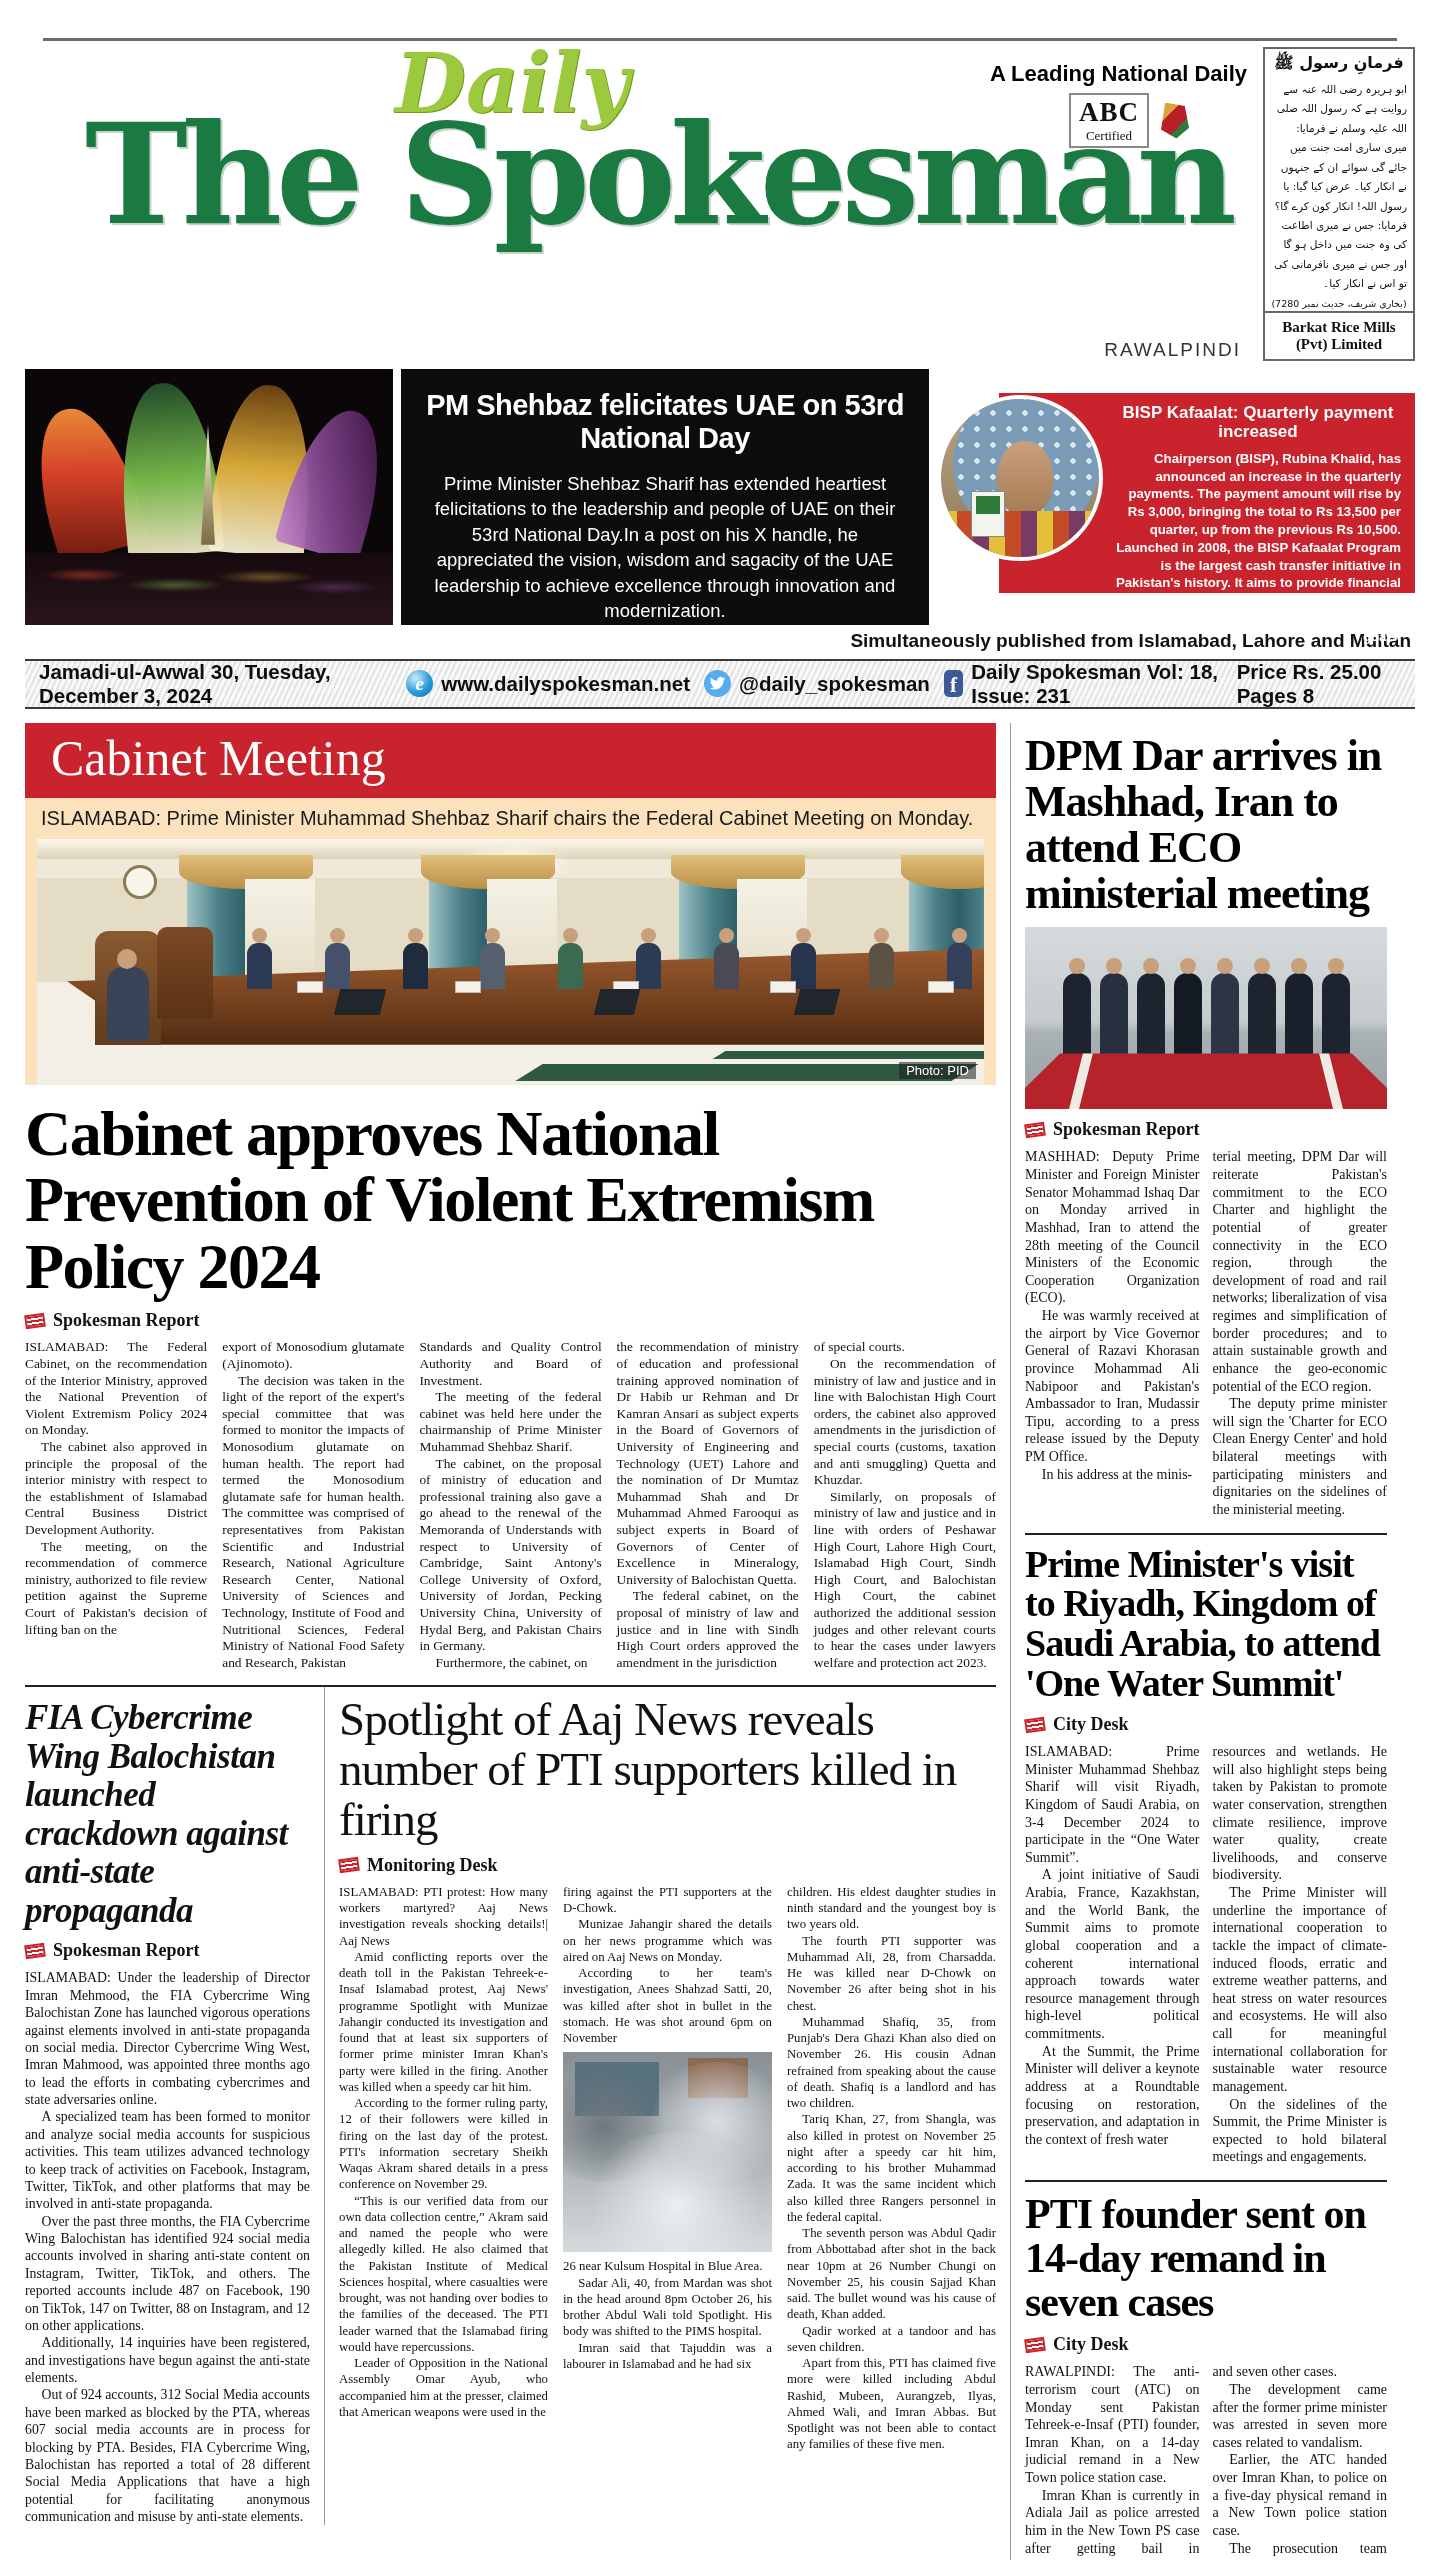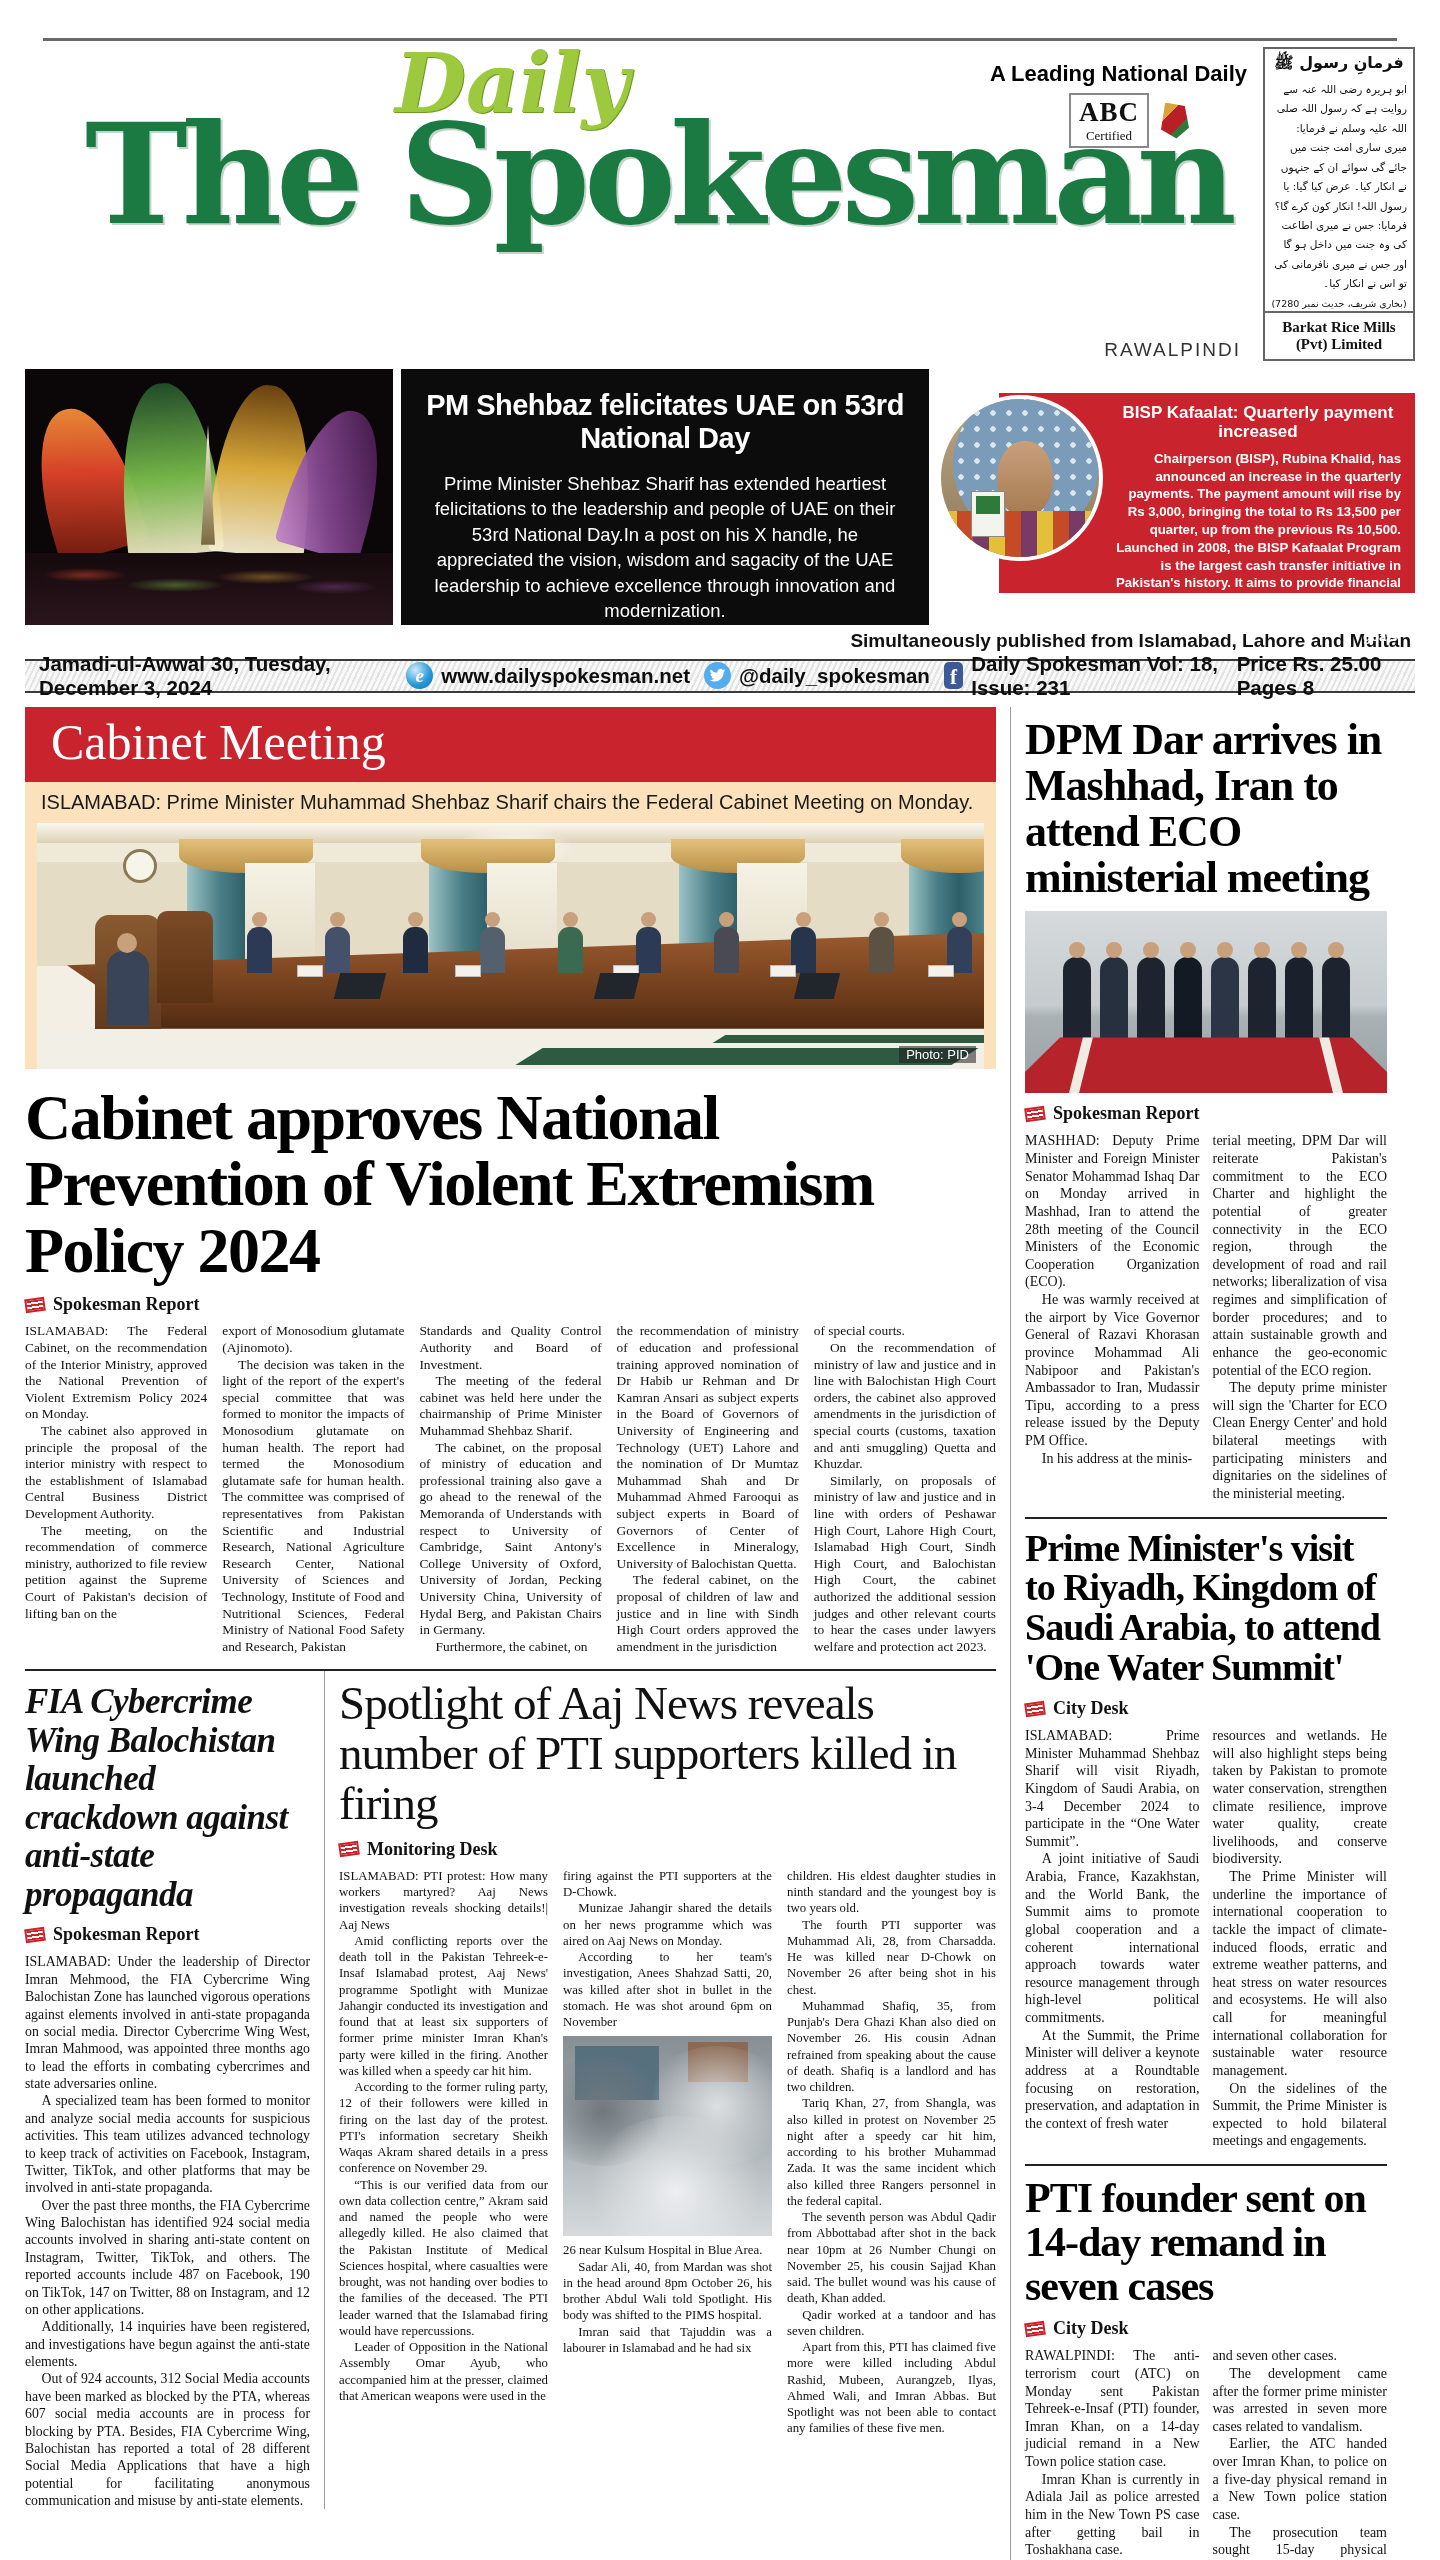--- a/index.html
+++ b/index.html
@@ -56,21 +56,21 @@
   .bisp-circle { position:absolute; left:0; top:26px; width:166px; height:166px; border-radius:50%; overflow:hidden; background:linear-gradient(#bba583,#8d7a5c); border:4px solid #fff; z-index:2; }
   .scarf { position:absolute; top:-10px; left:12px; width:146px; height:150px; border-radius:50%; background:radial-gradient(circle at 8px 8px, #d8e6ee 2.5px, transparent 3px) #7a9cb8; background-size:16px 16px; }
   .face { position:absolute; top:42px; left:56px; width:56px; height:76px; border-radius:48%; background:linear-gradient(#c9a07c,#a37a50); }
   .dress { position:absolute; bottom:0; left:0; width:100%; height:46px; background:repeating-linear-gradient(90deg,#e4bf3a 0 16px,#c44a28 16px 32px,#7a3a66 32px 48px); }
   .bisp-card { position:absolute; bottom:20px; left:30px; width:34px; height:46px; background:#f4f4ef; border:1px solid #888; }
   .bisp-card::before { content:""; position:absolute; inset:4px 4px 22px 4px; background:#2e7a3a; }
 
   .published-line { text-align:right; font-family:"Liberation Sans", sans-serif; font-weight:600; font-size:19px; padding:5px 4px 3px 0; color:#111; }
 
   
-  .date-bar { height:34px; border-top:2px solid #3a3a3a; border-bottom:2px solid #3a3a3a; background:repeating-linear-gradient(115deg,#e3e3e3 0 2px,#f9f9f9 2px 5px); display:flex; align-items:center; gap:14px; padding:0 14px; font-family:"Liberation Sans", sans-serif; font-weight:bold; font-size:20.5px; color:#0d0d0d; margin-top:4px; }
+  .date-bar { height:50px; border-top:2px solid #3a3a3a; border-bottom:2px solid #3a3a3a; background:repeating-linear-gradient(115deg,#e3e3e3 0 2px,#f9f9f9 2px 5px); display:flex; align-items:center; gap:14px; padding:0 14px; font-family:"Liberation Sans", sans-serif; font-weight:bold; font-size:20.5px; color:#0d0d0d; margin-top:4px; }
   .db-spacer { flex:1; }
   .db-group { display:flex; align-items:center; gap:8px; }
   .globe-icon { width:27px; height:27px; border-radius:50%; background:radial-gradient(circle at 35% 30%, #cfeaff, #2b9bd8 55%, #0a6cb4); color:#fff; font:bold italic 19px "Liberation Serif", serif; display:flex; align-items:center; justify-content:center; }
   .twitter-icon { width:27px; height:27px; border-radius:50%; background:#55acee; display:flex; align-items:center; justify-content:center; }
   .twitter-icon svg { width:17px; height:17px; fill:#fff; }
   .facebook-icon { width:27px; height:27px; border-radius:5px; background:#3d5a96; color:#fff; font:bold 21px "Liberation Serif", serif; display:flex; align-items:flex-end; justify-content:center; line-height:1; padding-bottom:1px; }
 
   
   .content { display:flex; margin-top:14px; }
   .left-zone { width:986px; padding-right:14px; border-right:1px solid #9a9a9a; }
@@ -306,21 +306,21 @@
             <p>The decision was taken in the light of the report of the expert's special committee that was formed to monitor the impacts of Monosodium glutamate on human health. The report had termed the Monosodium glutamate safe for human health. The committee was comprised of representatives from Pakistan Scientific and Industrial Research, National Agriculture Research Center, National University of Sciences and Technology, Institute of Food and Nutritional Sciences, Federal Ministry of National Food Safety and Research, Pakistan</p>
           </div>
         <div class="col">
             <p>Standards and Quality Control Authority and Board of Investment.</p>
             <p>The meeting of the federal cabinet was held here under the chairmanship of Prime Minister Muhammad Shehbaz Sharif.</p>
             <p>The cabinet, on the proposal of ministry of education and professional training also gave a go ahead to the renewal of the Memoranda of Understands with respect to University of Cambridge, Saint Antony's College University of Oxford, University of Jordan, Pecking University China, University of Hydal Berg, and Pakistan Chairs in Germany.</p>
             <p>Furthermore, the cabinet, on</p>
           </div>
         <div class="col">
             <p>the recommendation of ministry of education and professional training approved nomination of Dr Habib ur Rehman and Dr Kamran Ansari as subject experts in the Board of Governors of University of Engineering and Technology (UET) Lahore and the nomination of Dr Mumtaz Muhammad Shah and Dr Muhammad Ahmed Farooqui as subject experts in Board of Governors of Center of Excellence in Mineralogy, University of Balochistan Quetta.</p>
-            <p>The federal cabinet, on the proposal of children of law and justice and in line with Sindh High Court orders approved the amendment in the jurisdiction</p>
+            <p>The federal cabinet, on the proposal of ministry of law and justice and in line with Sindh High Court orders approved the amendment in the jurisdiction</p>
           </div>
         <div class="col">
             <p>of special courts.</p>
             <p>On the recommendation of ministry of law and justice and in line with Balochistan High Court orders, the cabinet also approved amendments in the jurisdiction of special courts (customs, taxation and anti smuggling) Quetta and Khuzdar.</p>
             <p>Similarly, on proposals of ministry of law and justice and in line with orders of Peshawar High Court, Lahore High Court, Islamabad High Court, Sindh High Court, and Balochistan High Court, the cabinet authorized the additional session judges and other relevant courts to hear the cases under lawyers welfare and protection act 2023.</p>
           </div>
       </div>
 
       <div class="bottom-row">
 

